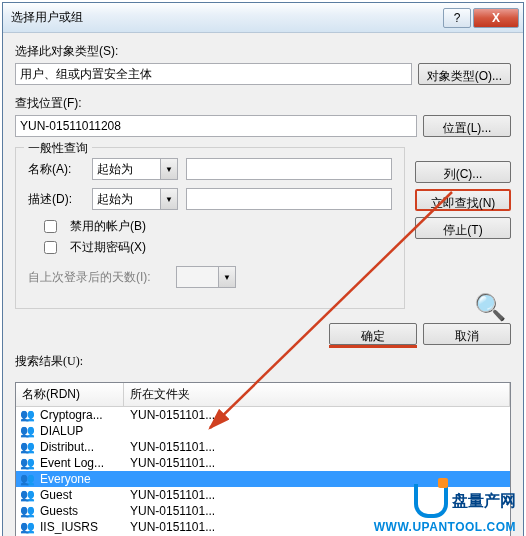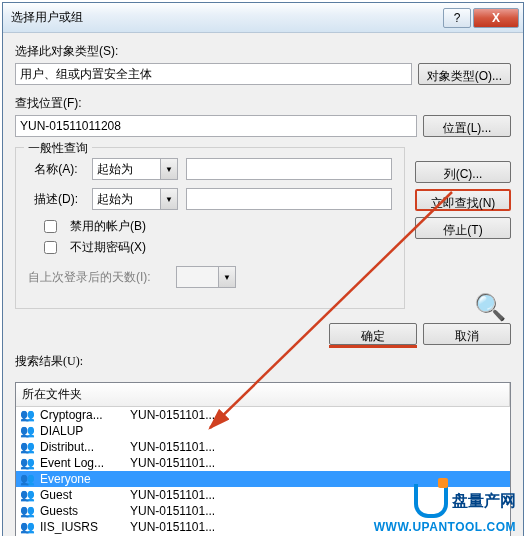--- a/index.html
+++ b/index.html
@@ -12,21 +12,21 @@
 .titlebar-btn.close { width: 46px; background: linear-gradient(to bottom, #e99a90, #d4573f 50%, #c23820); color: #fff; font-weight: bold; }
 .body { padding: 10px 12px; background: #f0f0f0; }
 .label-row { margin-bottom: 3px; font-size: 12px; }
 .input-row { display: flex; gap: 6px; margin-bottom: 10px; align-items: flex-end; }
 .text-input { flex: 1; height: 22px; border: 1px solid #abadb3; background: #fff; padding: 2px 4px; font-size: 12px; }
 .btn { height: 22px; border: 1px solid #707070; background: linear-gradient(to bottom, #f2f2f2, #e0e0e0); padding: 4px 8px; font-size: 12px; cursor: pointer; border-radius: 2px; min-width: 88px; }
 .btn.hl { border: 2px solid #d04020; }
 .fieldset { border: 1px solid #d0d0d0; padding: 10px 12px 12px; margin-bottom: 14px; position: relative; }
 .fieldset-legend { position: absolute; top: -8px; left: 8px; background: #f0f0f0; padding: 0 4px; font-size: 12px; }
 .query-row { display: flex; align-items: center; gap: 8px; margin-bottom: 8px; }
-.query-label { width: 56px; font-size: 12px; text-align: center; }
+.query-label { width: 56px; font-size: 12px; }
 .combo { width: 86px; height: 22px; border: 1px solid #abadb3; background: #fff; display: flex; align-items: center; padding: 0 4px; position: relative; }
 .combo-arrow { position: absolute; right: 0; top: 0; bottom: 0; width: 17px; background: linear-gradient(to bottom, #f2f2f2, #d8d8d8); border-left: 1px solid #abadb3; display: flex; align-items: center; justify-content: center; font-size: 8px; }
 .combo-text { flex: 1; font-size: 12px; }
 .combo-input { flex: 1; height: 22px; border: 1px solid #abadb3; background: #fff; }
 .check-row { display: flex; align-items: center; gap: 13px; margin-bottom: 4px; margin-left: 16px; }
 .check-row input { width: 13px; height: 13px; }
 .disabled-label { color: #808080; }
 .action-row { display: flex; justify-content: flex-end; gap: 6px; margin-bottom: 8px; }
 .result-label { margin-bottom: 12px; font-family: Liberation Serif, serif; }
 .list { border: 1px solid #828790; background: #fff; height: 176px; overflow: hidden; }
@@ -129,20 +129,21 @@
         <button class="btn">确定</button>
         <span class="underline-red"></span>
       </span>
       <button class="btn">取消</button>
     </div>
 
     <div class="result-label">搜索结果(U):</div>
 
     <div class="list">
       <div class="list-header">
+        <div class="list-header-cell col-name">名称(RDN)</div>
         <div class="list-header-cell col-folder">所在文件夹</div>
       </div>
       <div class="list-body" id="list-body">
           <div class="list-row">
             <span class="row-icon">👥</span>
             <span class="row-name">Cryptogra...</span>
             <span class="row-folder">YUN-0151101...</span>
           </div>
           <div class="list-row">
             <span class="row-icon">👥</span>

